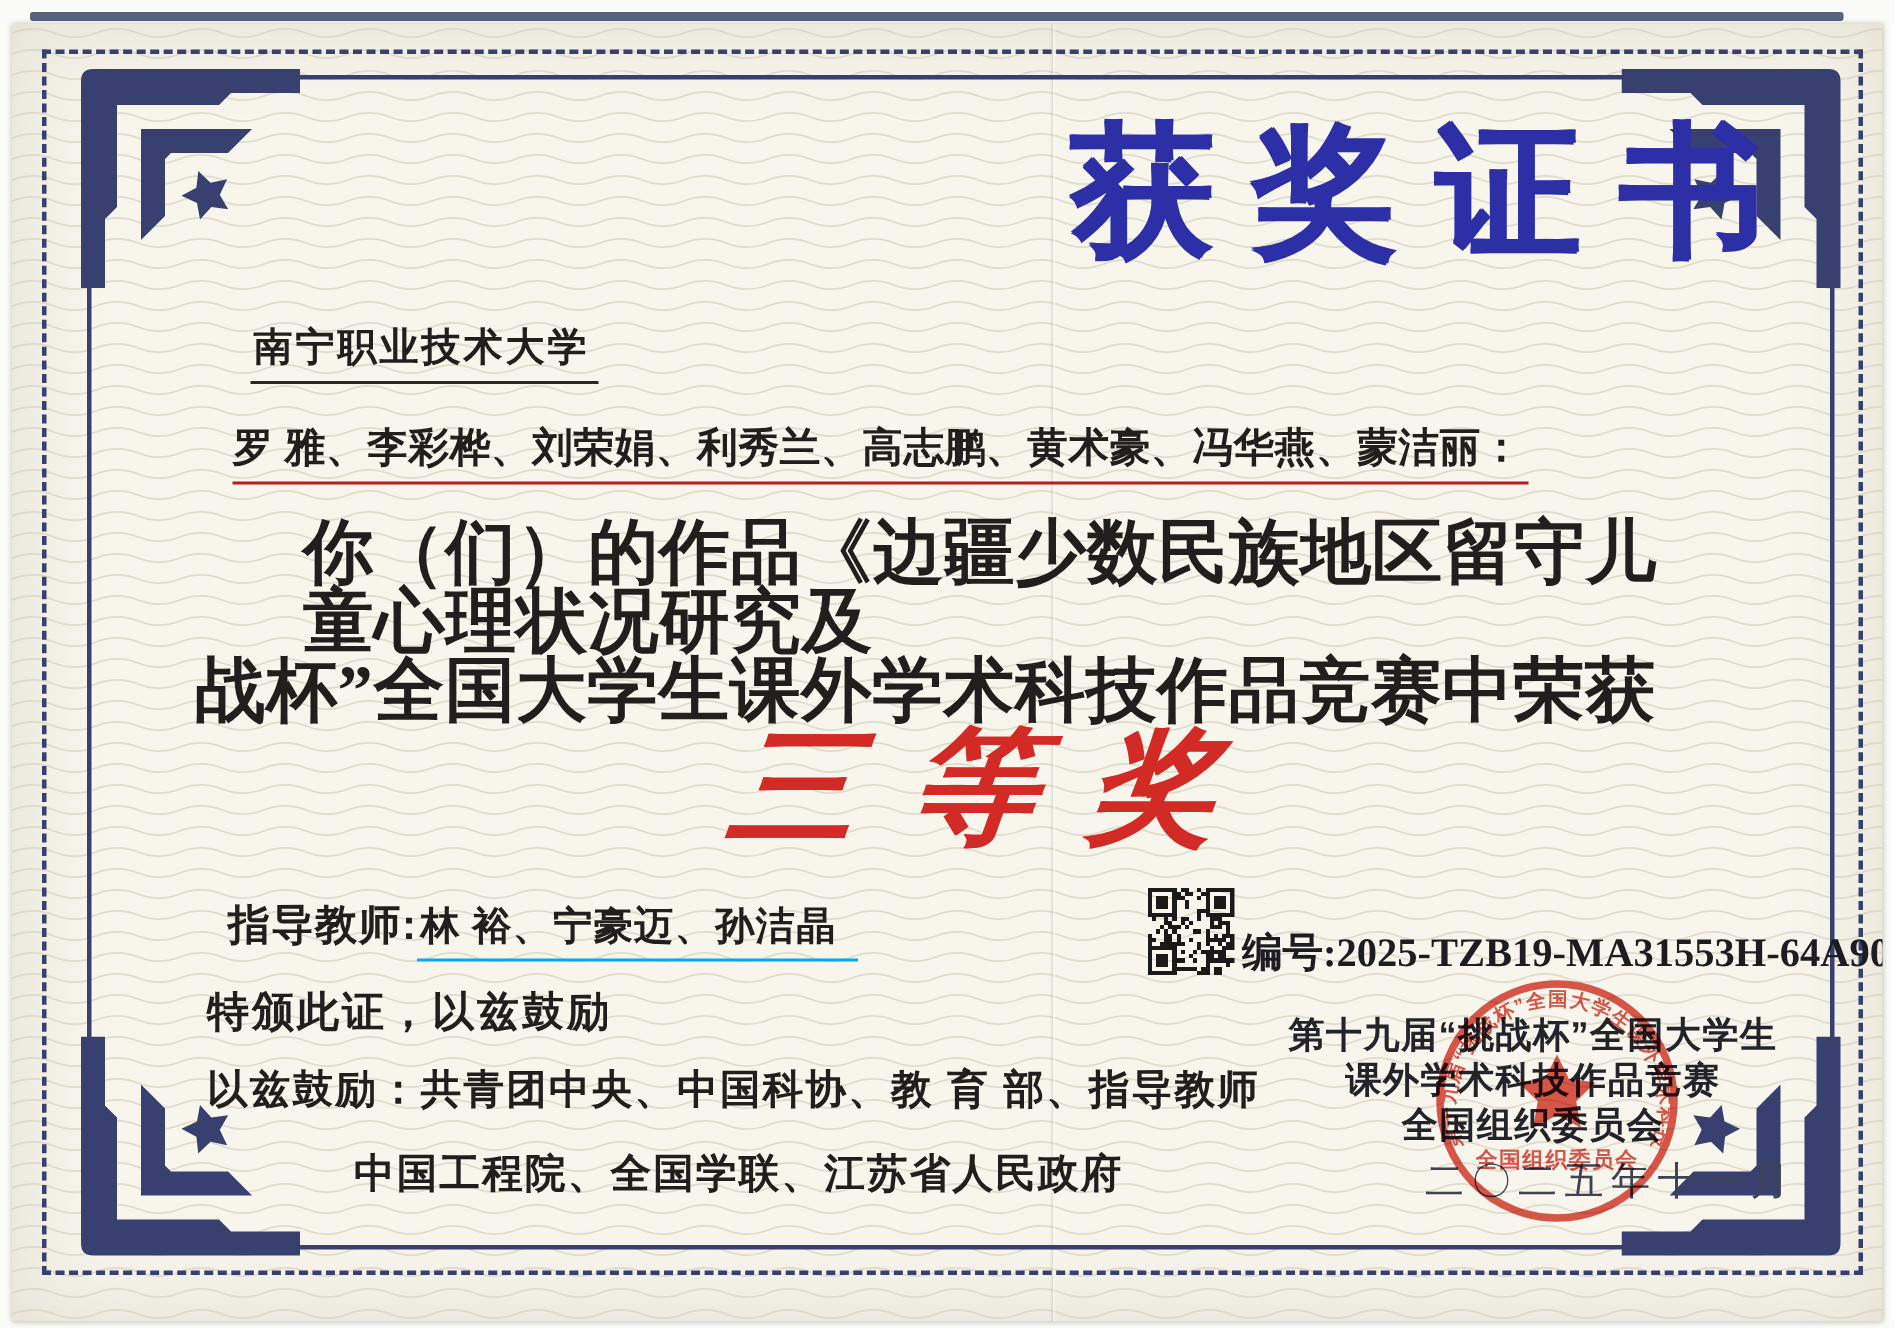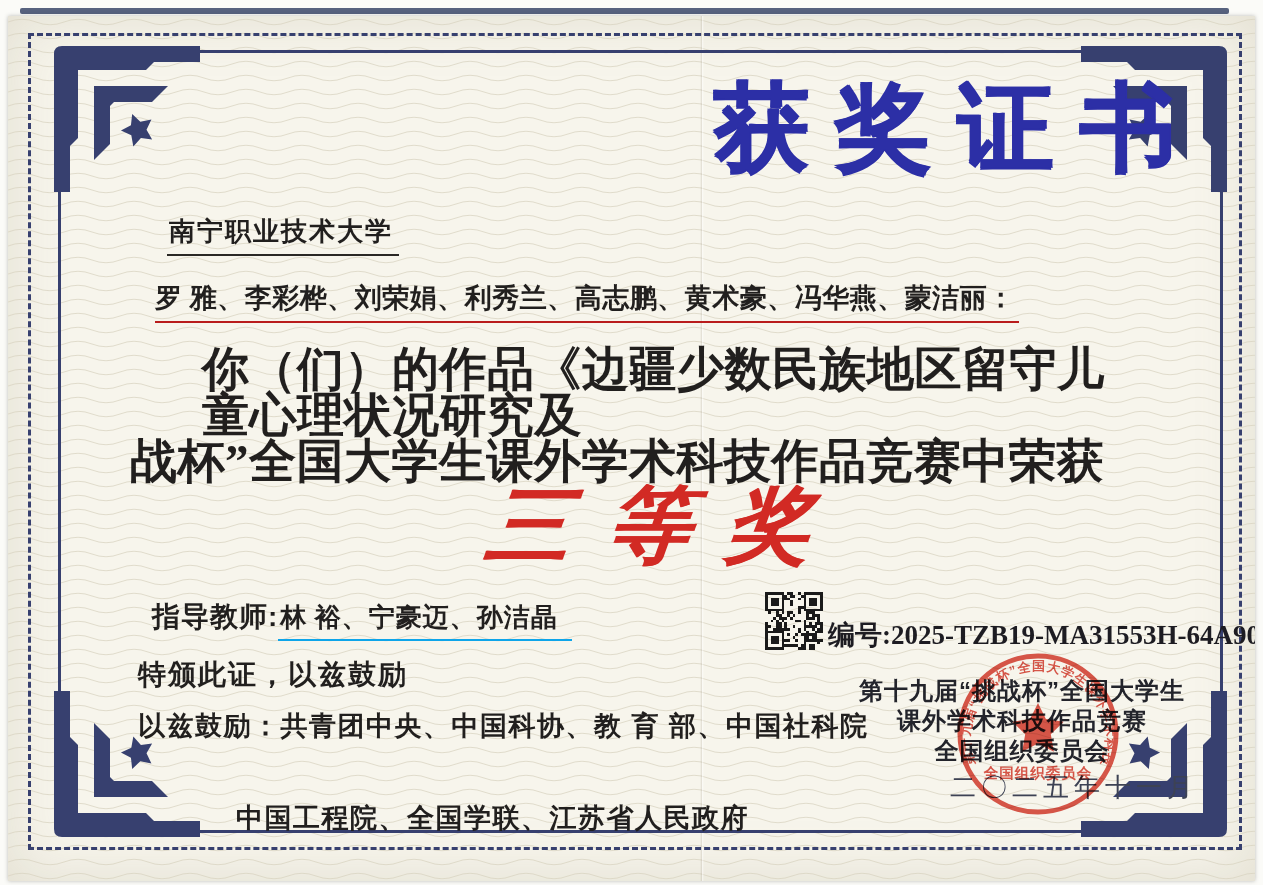--- a/index.html
+++ b/index.html
@@ -97,21 +97,21 @@
     position:absolute;left:130px;top:640px;z-index:4;
     font-family:"Liberation Sans","DejaVu Sans",sans-serif;
     font-size:28px;font-weight:bold;color:var(--ink);letter-spacing:2px;
   }
   .org1,.org2{
     position:absolute;z-index:4;
     font-family:"Liberation Sans","DejaVu Sans",sans-serif;
     font-size:27px;font-weight:bold;color:var(--ink);letter-spacing:1.5px;white-space:nowrap;
   }
   .org1{left:130px;top:692px;}
-  .org2{left:228px;top:784px;}
+  .org2{left:228px;top:748px;}
   .committee{
     position:absolute;left:838px;top:660px;width:352px;z-index:4;
     text-align:center;
   }
   .committee .c-line{
     font-family:"Liberation Sans","DejaVu Sans",sans-serif;
     font-size:24px;font-weight:bold;color:#23242b;line-height:30px;letter-spacing:1px;
   }
   .committee .c-date{
     font-size:26px;color:#3d4254;letter-spacing:5px;margin-top:4px;text-align:right;
@@ -318,21 +318,21 @@
       <rect x="13" y="20" width="1" height="1" fill="#1a1a1a"></rect>
       <rect x="14" y="20" width="1" height="1" fill="#1a1a1a"></rect>
       <rect x="16" y="20" width="1" height="1" fill="#1a1a1a"></rect>
       <rect x="17" y="20" width="1" height="1" fill="#1a1a1a"></rect>
     </svg>
 
   <div class="serial"><span>编号:</span><span>2025-TZB19-MA31553H-64A90D</span></div>
 
   <div class="issue">特颁此证，以兹鼓励</div>
 
-  <div class="org1"><span>以兹鼓励：</span><span>共青团中央、中国科协、教 育 部、中国社科院</span></div>
+  <div class="org1"><span>以兹鼓励：</span><span>共青团中央、中国科协、教 育 部、指导教师</span></div>
   <div class="org2">中国工程院、全国学联、江苏省人民政府</div>
 
   <div class="committee">
     <div class="c-line">第十九届“挑战杯”全国大学生</div>
     <div class="c-line">课外学术科技作品竞赛</div>
     <div class="c-line">全国组织委员会</div>
     <div class="c-date">二〇二五年十一月</div>
   </div>
 
   <svg class="seal" viewBox="0 0 176 176">

